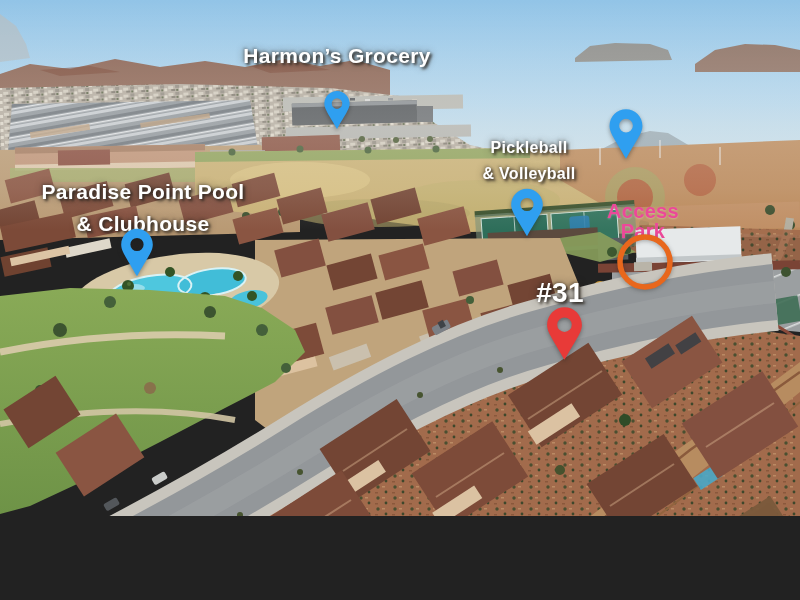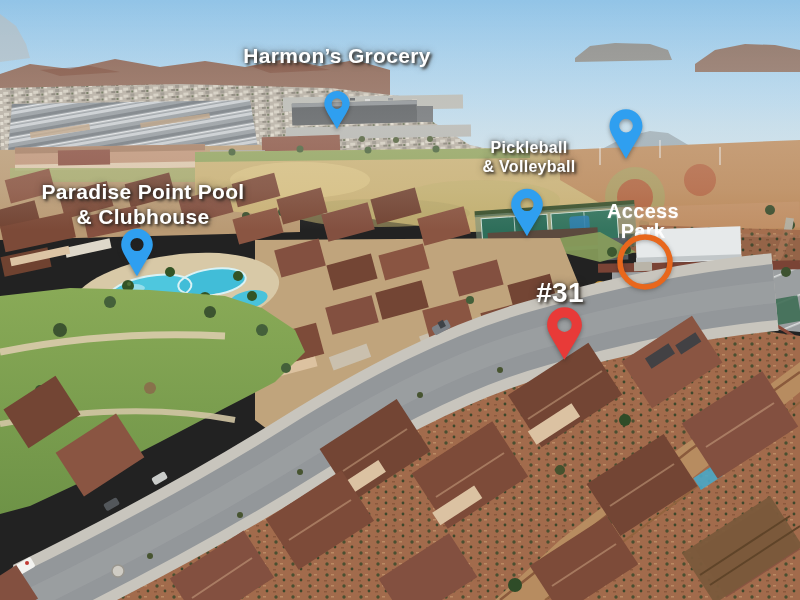--- a/index.html
+++ b/index.html
@@ -1,23 +1,23 @@
 <!DOCTYPE html>
 <html><head>
 <meta charset="utf-8">
 <style>
   html,body{margin:0;padding:0;background:#222;}
-  .stage{position:relative;width:800px;height:600px;overflow:hidden;
+  .stage{position:relative;width:800px;height:516px;overflow:hidden;
          font-family:"Liberation Sans","DejaVu Sans",sans-serif;}
   .scene{position:absolute;left:0;top:0;}
   .label{position:absolute;transform:translateX(-50%);text-align:center;font-weight:700;
          color:#fff;white-space:nowrap;letter-spacing:.3px;line-height:1.12;
          text-shadow:2px 2px 3px rgba(44,38,32,.95),-1px -1px 3px rgba(44,38,32,.4),0 0 9px rgba(44,38,32,.45);}
-  .label .l2{margin-top:1px;}
-  .label.dark{color:#ffffff;text-shadow:0 1px 2px rgba(255,255,255,.28);}
+  .label .l2{margin-top:8px;}
+  .label.dark{color:#ec4899;text-shadow:0 1px 2px rgba(255,255,255,.28);}
   .pin{position:absolute;filter:drop-shadow(0 2px 2px rgba(30,30,30,.4));}
   .ring{position:absolute;filter:drop-shadow(0 1px 2px rgba(30,30,30,.35));}
 </style>
 </head>
 <body>
 
 <div class="stage">
 
 <svg class="scene" width="800" height="600" viewBox="0 0 800 600">
   <defs>

